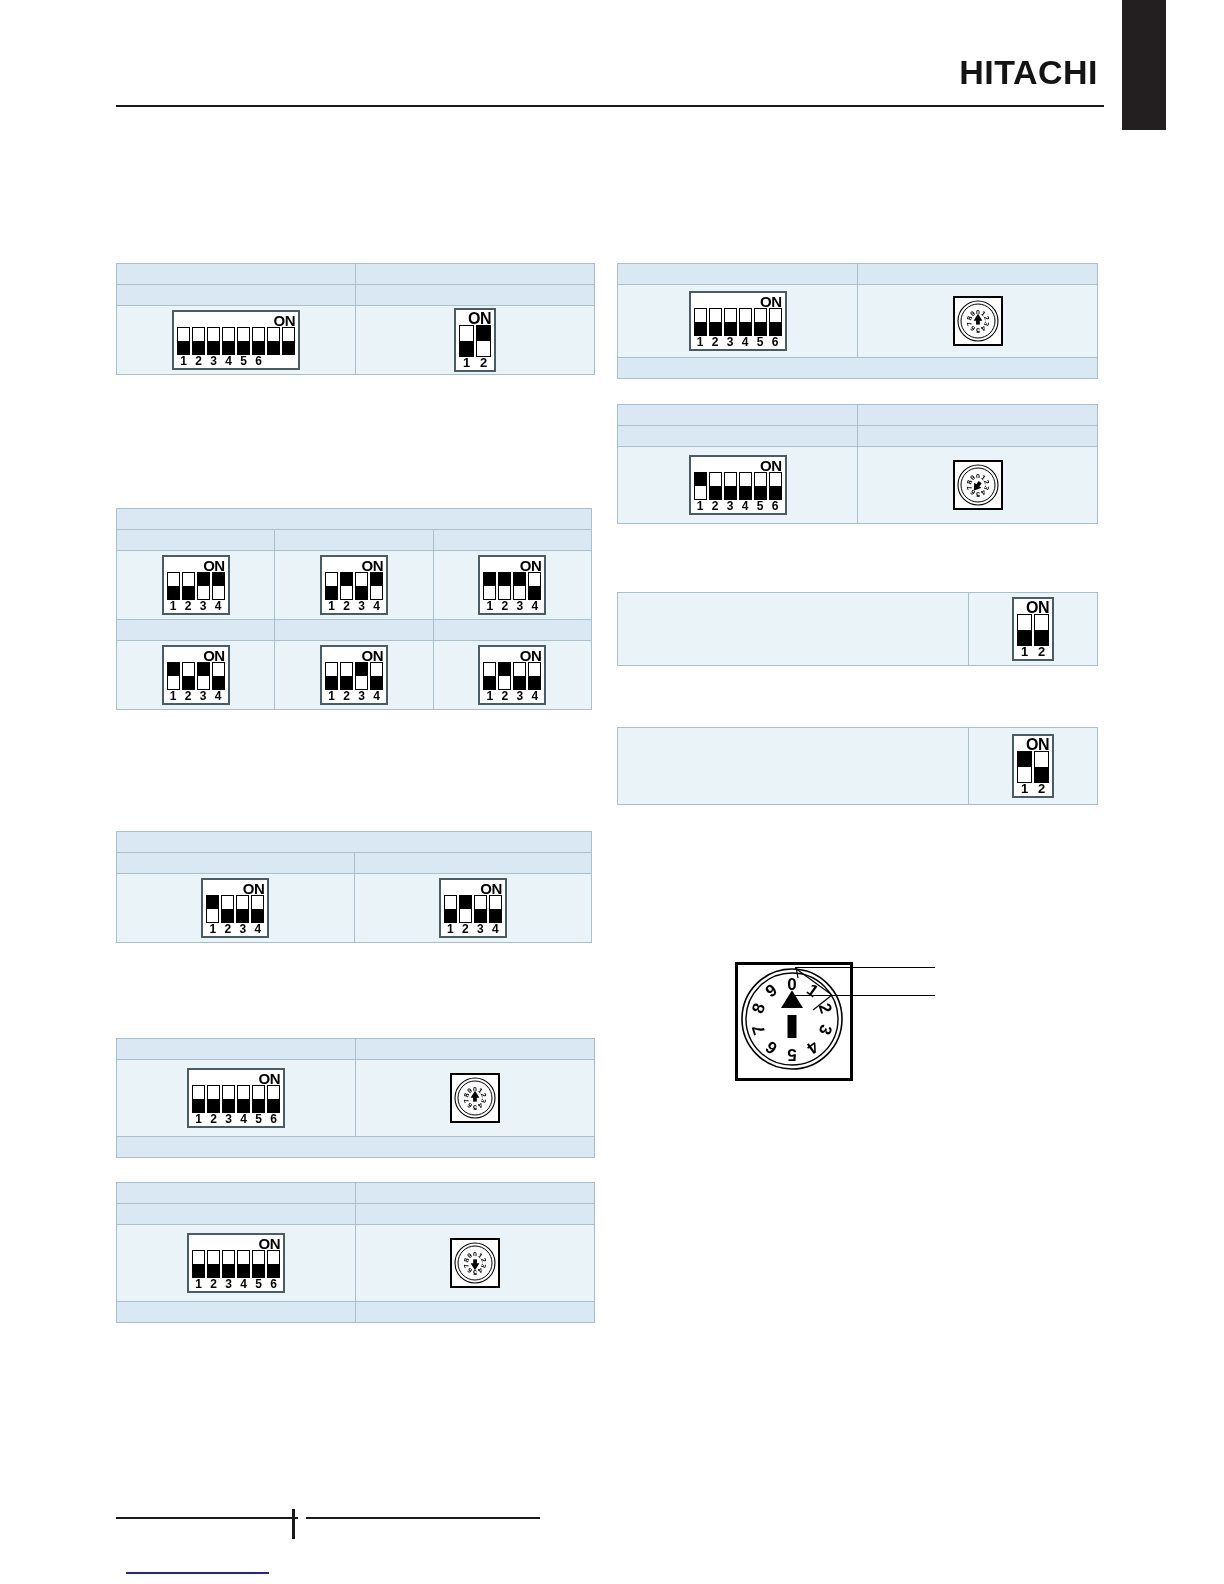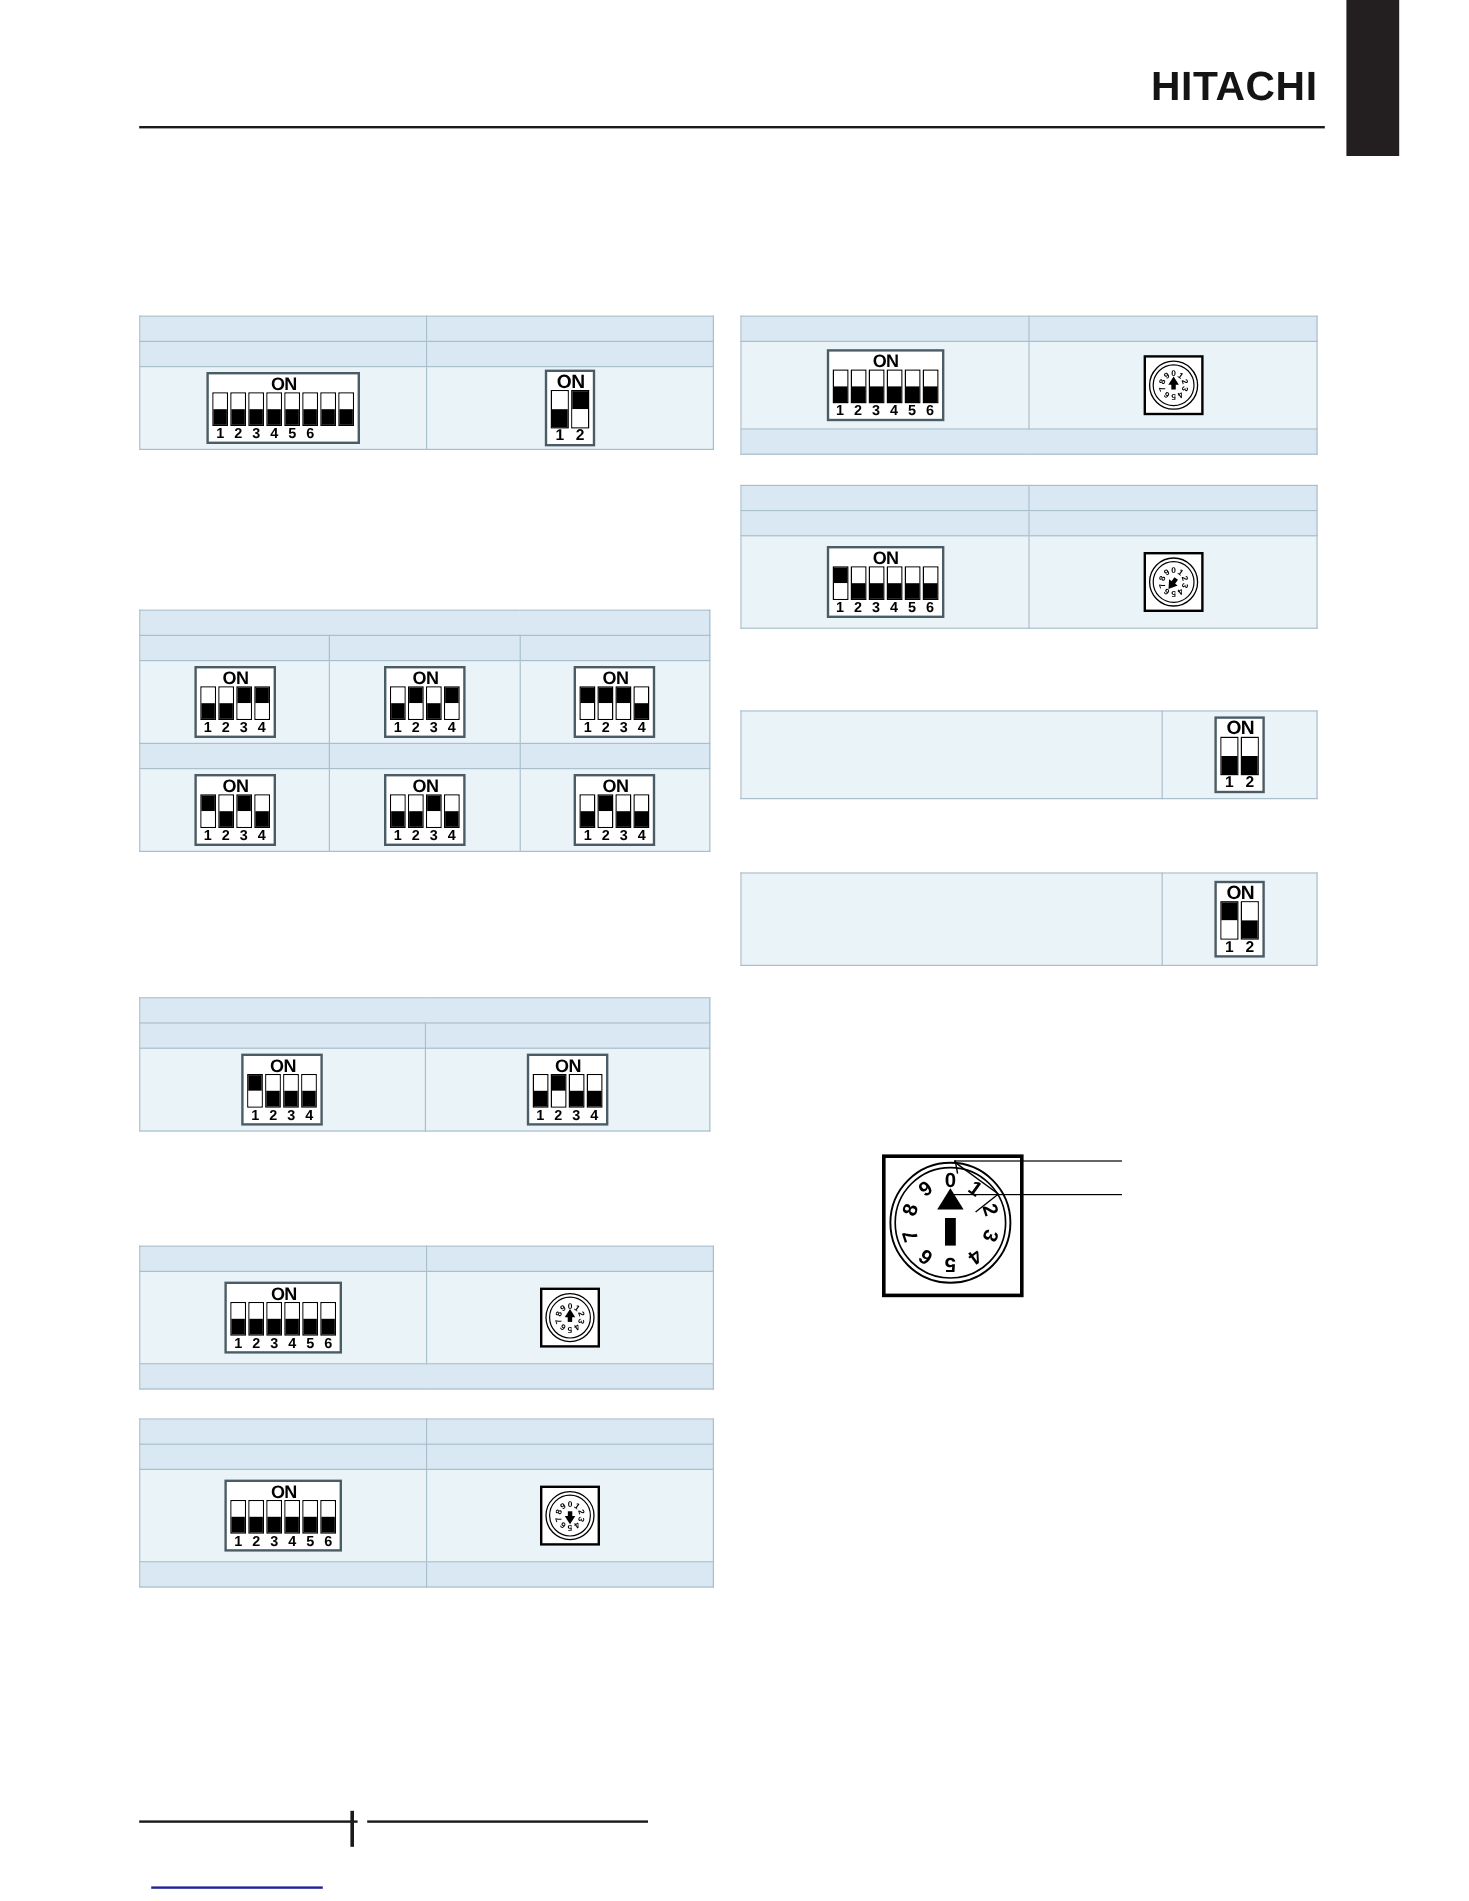--- a/index.html
+++ b/index.html
@@ -25,21 +25,21 @@
     color:#1a2d3a;
   }
   .tbl td.hd{background:#d9e8f2;height:20px;}
   .tbl td.sub{background:#d9e8f2;height:20px;}
   .tbl td.cell{height:68px;}
   .tbl td.note{background:#d9e8f2;height:20px;}
   .tbl td.plain{background:#e9f3f8;}
 
   
   .dip{display:inline-block;border:2px solid #4a5c66;background:#ffffff;padding:2px 3px 1px 3px;}
-  .dip .on-lbl{font-size:15px;font-weight:bold;line-height:13px;text-align:center;letter-spacing:-.5px;color:#000;padding-left:1px;}
+  .dip .on-lbl{font-size:15px;font-weight:bold;line-height:13px;text-align:right;letter-spacing:-.5px;color:#000;padding-left:1px;}
   .dip .row{display:flex;gap:2px;}
   .sw{width:11px;height:26px;border:1px solid #000;background:#fff;display:flex;flex-direction:column;}
   .sw .half{height:50%;}
   .sw.up .half.t{background:#000;}
   .sw.up .half.b{background:#fff;}
   .sw.down .half.t{background:#fff;}
   .sw.down .half.b{background:#000;}
   .dip .nums{display:flex;gap:2px;font-size:12px;font-weight:bold;line-height:12px;color:#000;}
   .dip .nums span{width:13px;text-align:center;}
   .dip.blank .nums span.x{visibility:hidden;}

